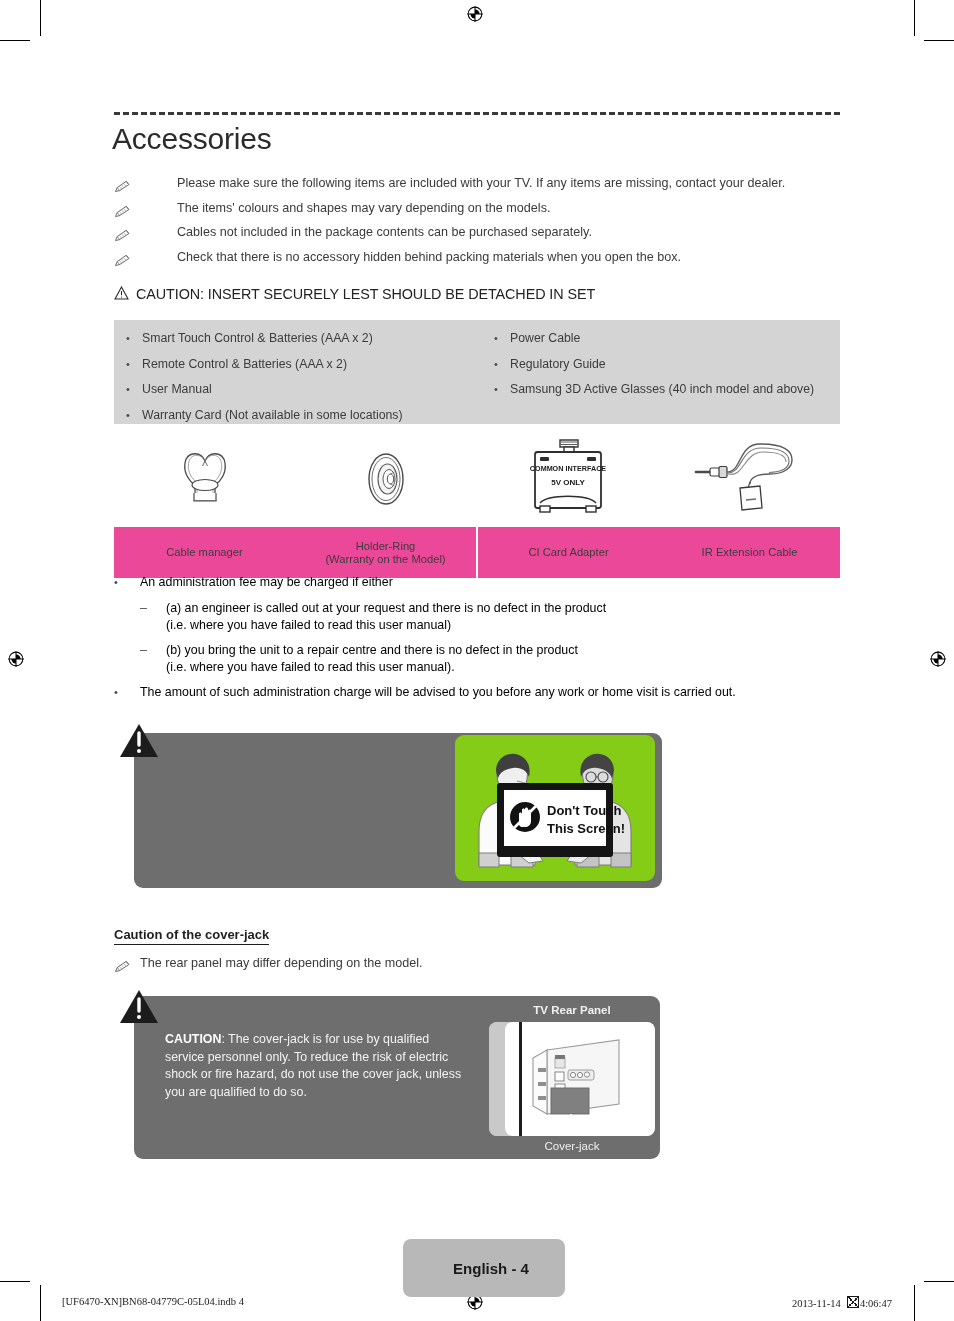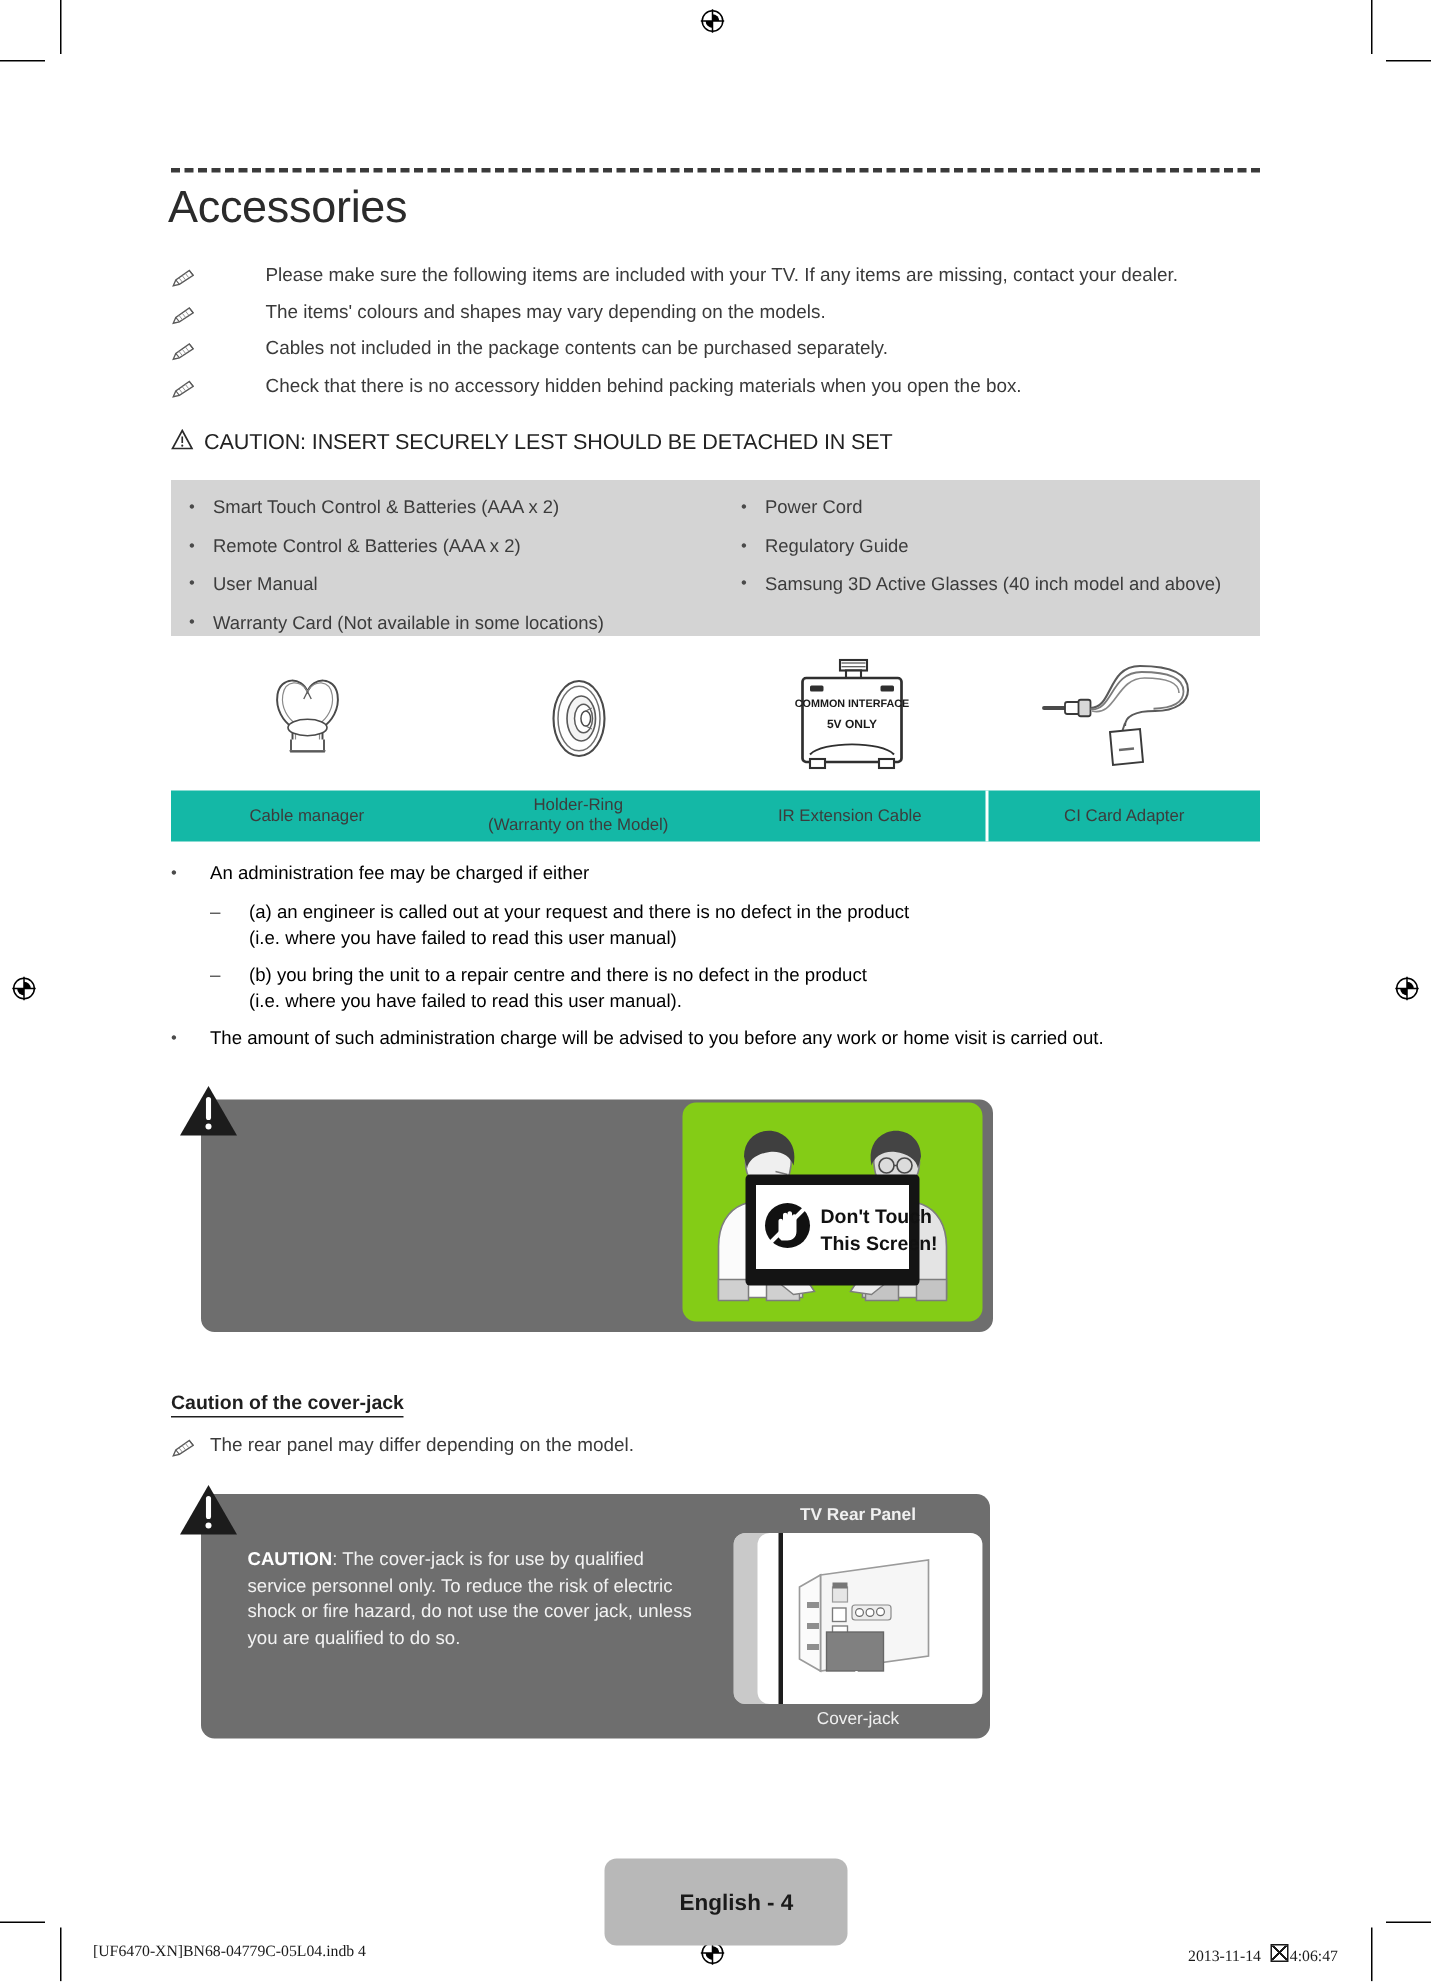--- a/index.html
+++ b/index.html
@@ -144,22 +144,22 @@
     flex: 1 1 0;
     display: flex;
     align-items: center;
     justify-content: center;
   }
   .icons-caption {
     position: absolute;
     left: 114px;
     top: 527px;
     width: 726px;
-    height: 34px;
-    background: #14b8a6;
+    height: 51px;
+    background: #ec4899;
     display: flex;
   }
   .cap-cell {
     flex: 1 1 0;
     display: flex;
     flex-direction: column;
     align-items: center;
     justify-content: center;
     font-size: 11.2px;
     color: #3c3c3c;
@@ -480,21 +480,21 @@
         <span class="acc-label">User Manual</span>
       </div>
       <div class="acc-item">
         <span class="acc-bullet">•</span>
         <span class="acc-label">Warranty Card (Not available in some locations)</span>
       </div>
     </div>
     <div class="acc-col right">
       <div class="acc-item">
         <span class="acc-bullet">•</span>
-        <span class="acc-label">Power Cord</span>
+        <span class="acc-label">Power Cable</span>
       </div>
       <div class="acc-item">
         <span class="acc-bullet">•</span>
         <span class="acc-label">Regulatory Guide</span>
       </div>
       <div class="acc-item">
         <span class="acc-bullet">•</span>
         <span class="acc-label">Samsung 3D Active Glasses (40 inch model and above)</span>
       </div>
     </div>
@@ -557,25 +557,25 @@
   </div>
 
   <div class="icons-caption">
     <div class="cap-cell">
       <span>Cable manager</span>
     </div>
     <div class="cap-cell">
       <span>Holder-Ring</span>
       <span>(Warranty on the Model)</span>
     </div>
+    <div class="cap-cell divider">
+      <span>CI Card Adapter</span>
+    </div>
     <div class="cap-cell">
       <span>IR Extension Cable</span>
-    </div>
-    <div class="cap-cell divider">
-      <span>CI Card Adapter</span>
     </div>
   </div>
 
   <div class="admin">
 
     <div class="adm-row">
       <span class="adm-bullet">•</span>
       <span class="adm-text">An administration fee may be charged if either</span>
     </div>
 

